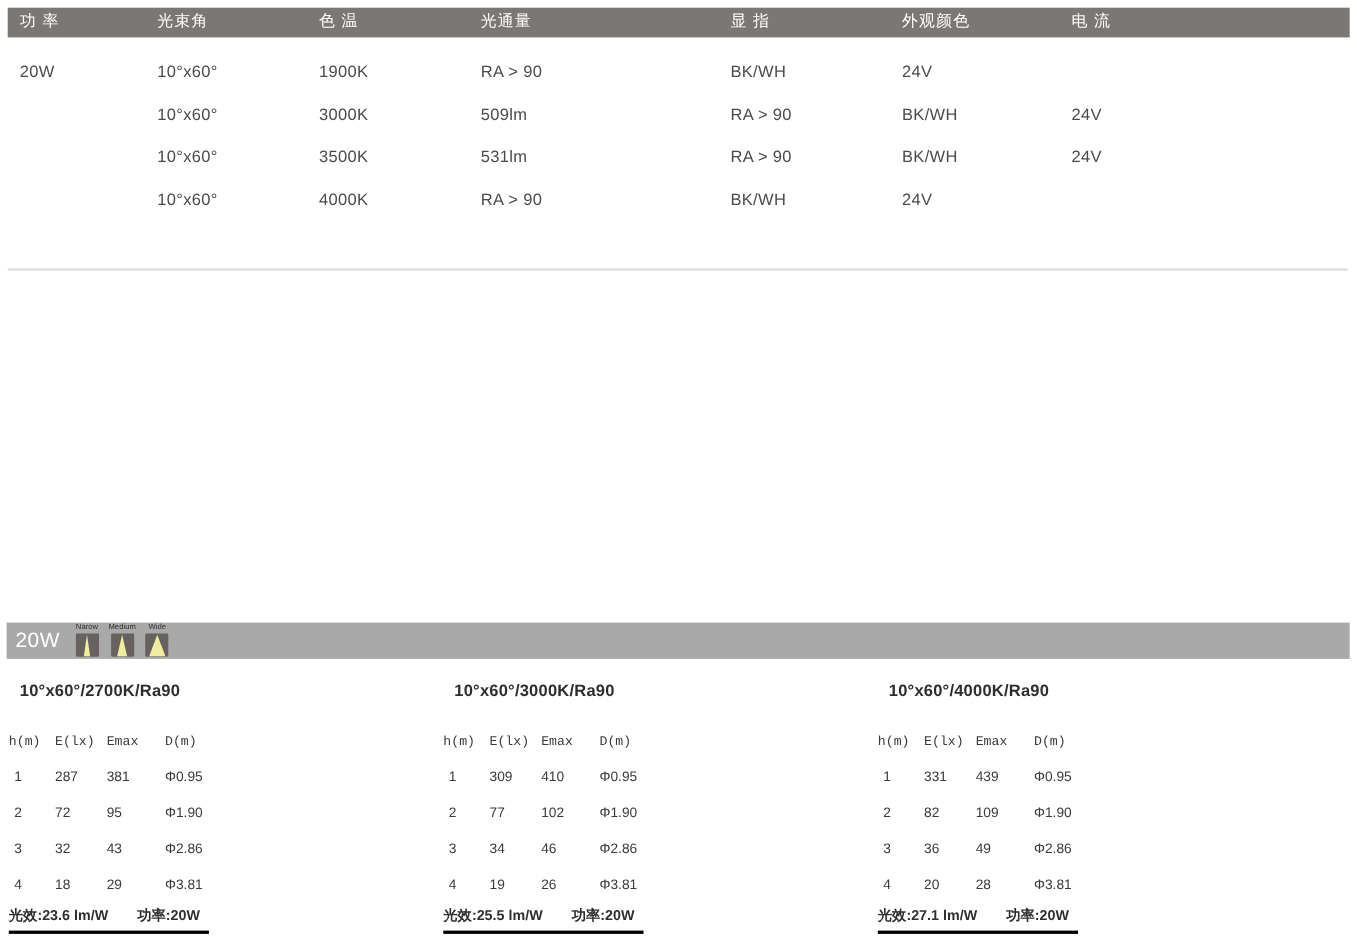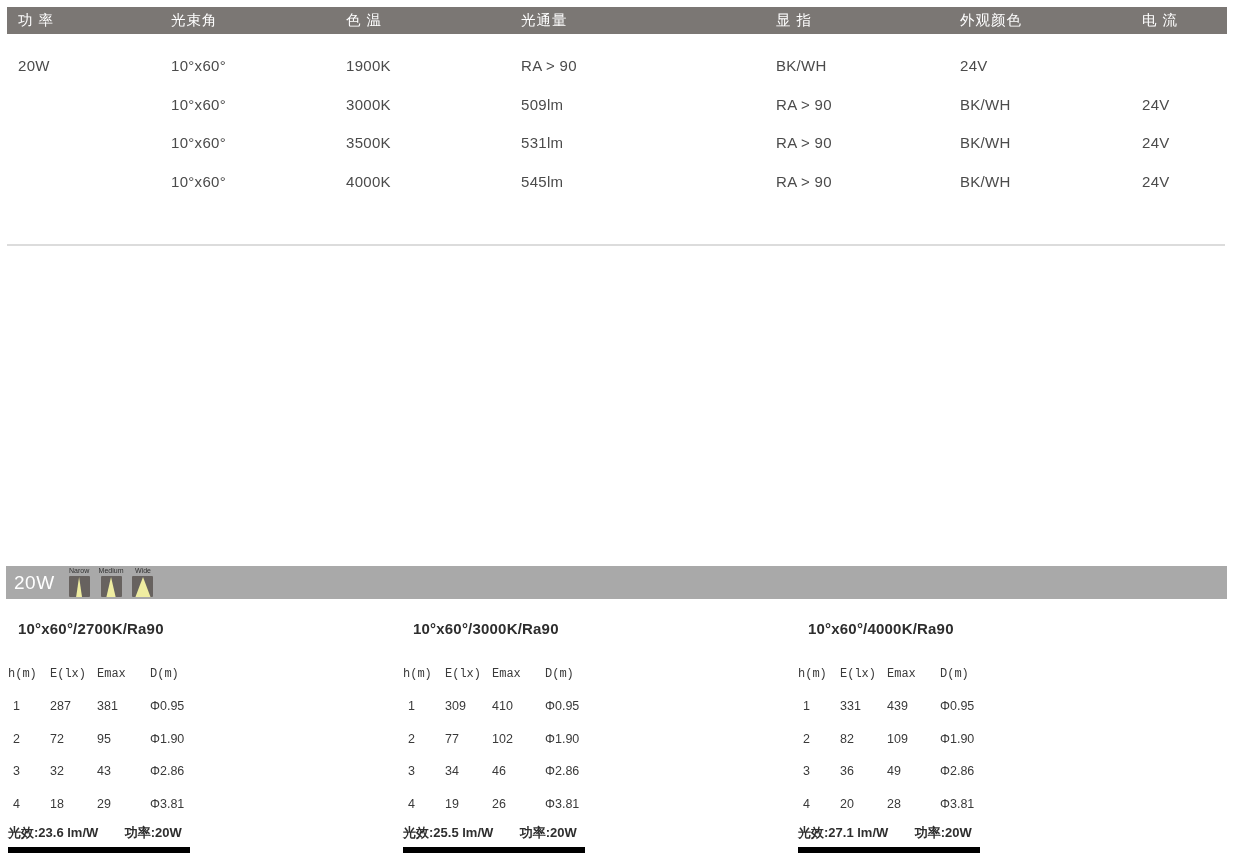--- a/index.html
+++ b/index.html
@@ -10,21 +10,21 @@
     --divider:#dcdcdc;
     --text-dark:#2d2d2d;
     --text-gray:#4b4b4b;
   }
   *{margin:0;padding:0;box-sizing:border-box;}
   html,body{background:#fff;}
   body{font-family:"Liberation Sans","DejaVu Sans",sans-serif;}
   .page{position:relative;width:1234px;height:862px;background:#fff;overflow:hidden;}
 
   
-  .spec-grid{display:grid;grid-template-columns:136px 147px 147px 227px 156px 154px 1fr;gap:28px;}
+  .spec-grid{display:grid;grid-template-columns:136px 147px 147px 227px 156px 154px 1fr;}
   .spec-header{position:absolute;top:7px;left:7px;right:7px;height:27px;background:var(--header-bar);}
   .spec-header .cell{color:#fff;font-size:14.5px;line-height:27px;letter-spacing:1px;white-space:nowrap;}
   .spec-body{position:absolute;top:47px;left:7px;right:7px;}
   .spec-row{height:38.5px;}
   .spec-row .cell{color:var(--text-gray);font-size:15px;line-height:38.5px;letter-spacing:.3px;white-space:nowrap;}
   .cell.first{padding-left:11px;}
 
   .divider{position:absolute;top:244px;left:7px;right:9px;height:2px;background:var(--divider);}
 
   
@@ -44,21 +44,21 @@
   .ptable{position:absolute;top:0;width:240px;}
   .pt-0{left:0;} .pt-1{left:395px;} .pt-2{left:790px;}
   .ptitle{margin:8px 0 0 10px;font-size:15px;font-weight:bold;color:var(--text-dark);letter-spacing:.2px;}
   .pgrid{display:grid;grid-template-columns:42px 47px 53px 1fr;}
   .phead{margin-top:30px;}
   .phead .pcell{font-size:12px;color:#3a3a3a;line-height:14px;white-space:nowrap;font-family:Liberation Mono, monospace;}
   .pbody{margin-top:9px;}
   .prow{height:32.5px;}
   .prow .pcell{font-size:12.5px;color:#3a3a3a;line-height:32.5px;white-space:nowrap;}
   .pbody .pcell.c0{padding-left:5px;}
-  .pfoot{display:inline-block;margin-top:3px;border-bottom:6px solid #000000;padding:0 8px 5px 0;white-space:nowrap;}
+  .pfoot{display:inline-block;margin-top:3px;border-bottom:3px solid #000000;padding:0 8px 5px 0;white-space:nowrap;}
   .pfoot span{font-size:13px;font-weight:bold;color:#2e2e2e;}
   .pfoot .pfoot-pow{margin-left:22px;}
 </style>
 </head>
 <body>
 
 <div class="page">
 
   <div class="spec-header spec-grid">
       <span class="cell first">功 率</span>
@@ -93,21 +93,20 @@
         <span class="cell">3500K</span>
         <span class="cell">531lm</span>
         <span class="cell">RA &gt; 90</span>
         <span class="cell">BK/WH</span>
         <span class="cell">24V</span>
       </div>
       <div class="spec-row spec-grid">
         <span class="cell first"></span>
         <span class="cell">10°x60°</span>
         <span class="cell">4000K</span>
-        <span class="cell">545lm</span>
         <span class="cell">RA &gt; 90</span>
         <span class="cell">BK/WH</span>
         <span class="cell">24V</span>
       </div>
     </div>
 
   <div class="divider"></div>
 
   <div class="beam-bar">
     <span class="beam-power">20W</span>

